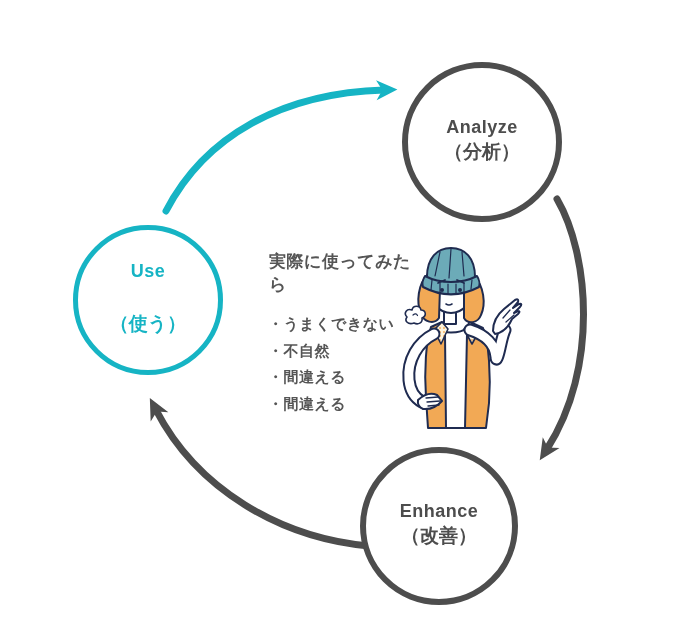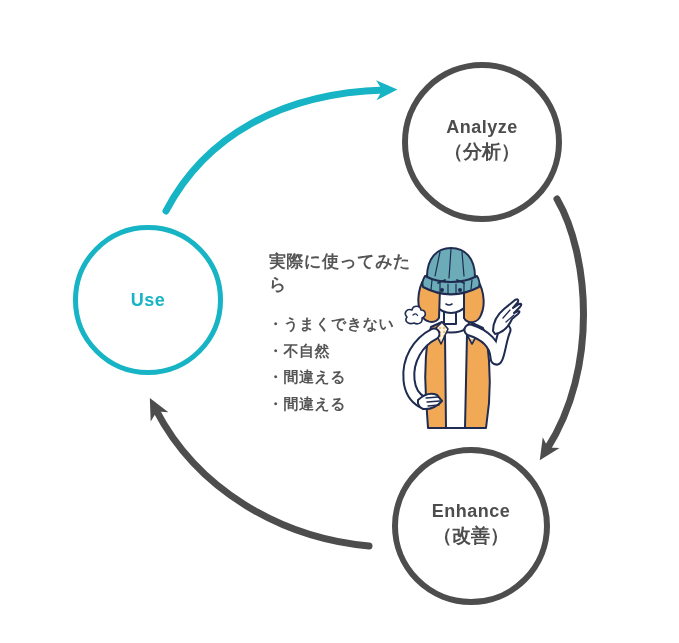--- a/index.html
+++ b/index.html
@@ -36,21 +36,21 @@
   }
   .node-use {
     left: 73px; top: 225px; width: 150px; height: 150px;
     border: 5px solid #16b4c4; color: #16b4c4; gap: 28px;
   }
   .node-analyze {
     left: 402px; top: 62px; width: 160px; height: 160px;
     border: 6px solid #4d4d4d; color: #4d4d4d;
   }
   .node-enhance {
-    left: 392px; top: 447px; width: 158px; height: 158px;
+    left: 360px; top: 447px; width: 158px; height: 158px;
     border: 6px solid #4d4d4d; color: #4d4d4d;
   }
   .label-en { font-size: 18px; line-height: 1.15; letter-spacing: 0.5px; }
   .label-ja { font-size: 19px; line-height: 1.5; }
 
   .center-note {
     position: absolute;
     left: 257px; top: 238px;
     width: 170px;
     color: #555555;
@@ -87,20 +87,21 @@
         <path d="M0.5,0.8 L11.5,6 L0.5,11.2 L3.6,6 Z" fill="#4d4d4d"></path>
       </marker>
     </defs>
     <path d="M166,211 C205,136 282,93 384,90" fill="none" stroke="#16b4c4" stroke-width="7" stroke-linecap="round" marker-end="url(#head-teal)"></path>
     <path d="M557,199 C589,254 599,368 547,449" fill="none" stroke="#4d4d4d" stroke-width="7" stroke-linecap="round" marker-end="url(#head-gray)"></path>
     <path d="M369,546 C280,538 197,489 156,410" fill="none" stroke="#4d4d4d" stroke-width="7" stroke-linecap="round" marker-end="url(#head-gray)"></path>
   </svg>
 
   <div class="circle node-use">
     <div class="label-en">Use</div>
+    <div class="label-ja">（使う）</div>
   </div>
 
   <div class="circle node-analyze">
     <div class="label-en">Analyze</div>
     <div class="label-ja">（分析）</div>
   </div>
 
   <div class="circle node-enhance">
     <div class="label-en">Enhance</div>
     <div class="label-ja">（改善）</div>

